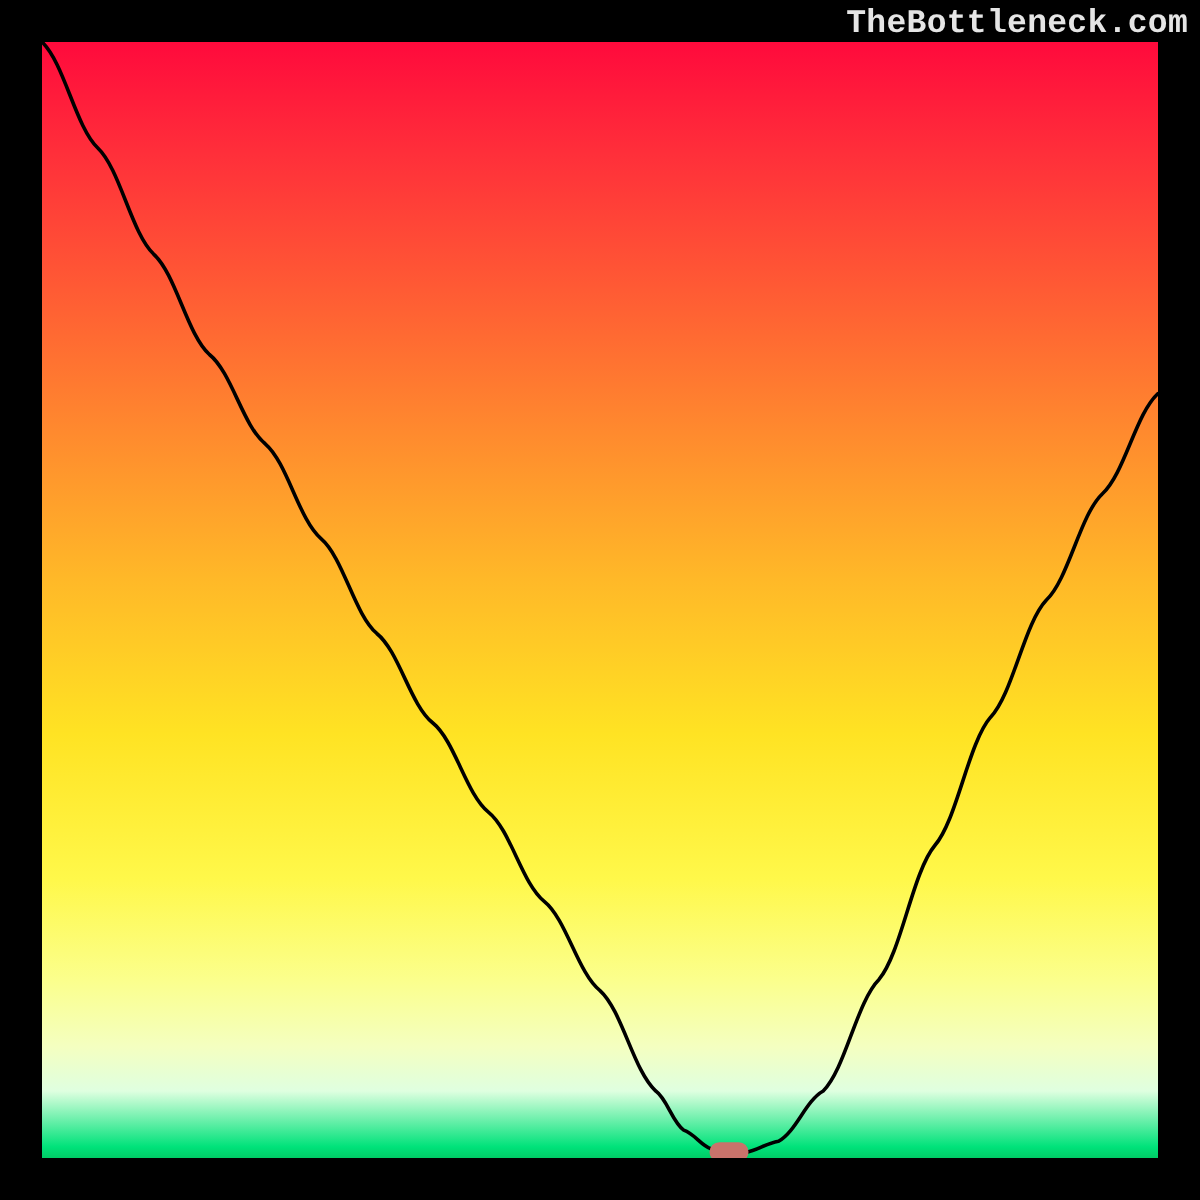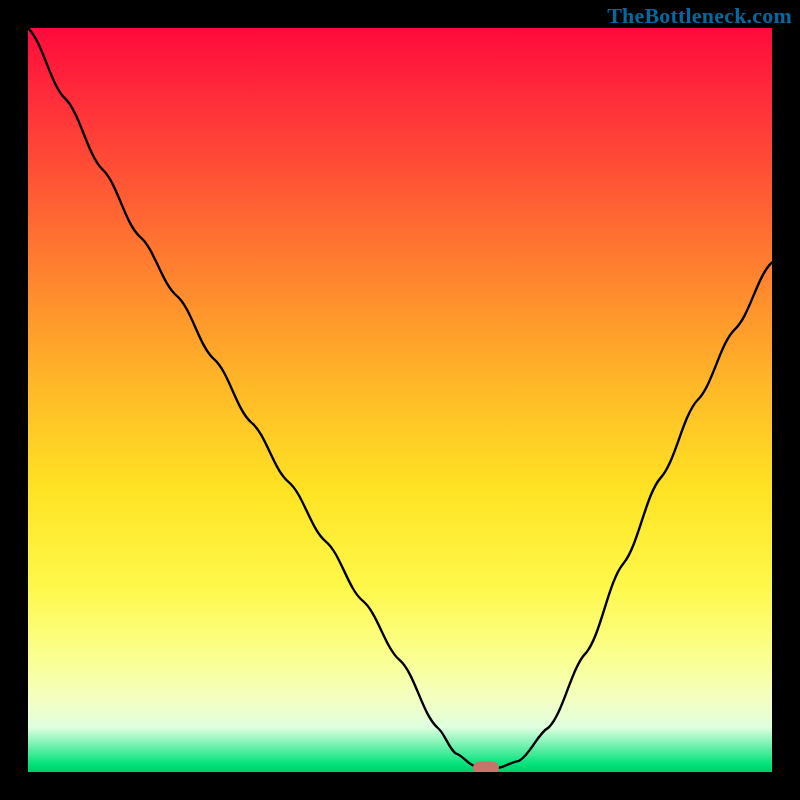--- a/index.html
+++ b/index.html
@@ -53,24 +53,24 @@
     width: 26px;
     height: 13px;
     border-radius: 7px;
     background: #c9736b;
     transform: translate(-50%, -50%);
   }
   .watermark {
     position: absolute;
     top: 3px;
     right: 8px;
-    font-family: Liberation Serif, serif;
+    font-family: Liberation Mono, monospace;
     font-size: 22px;
     font-weight: 600;
-    color: #0369a1;
+    color: #e5e5e5;
     letter-spacing: 0.2px;
     user-select: none;
   }
 </style>
 </head>
 <body>
 
 <div class="frame">
   <div class="plot">
     <div class="gradient"></div>

